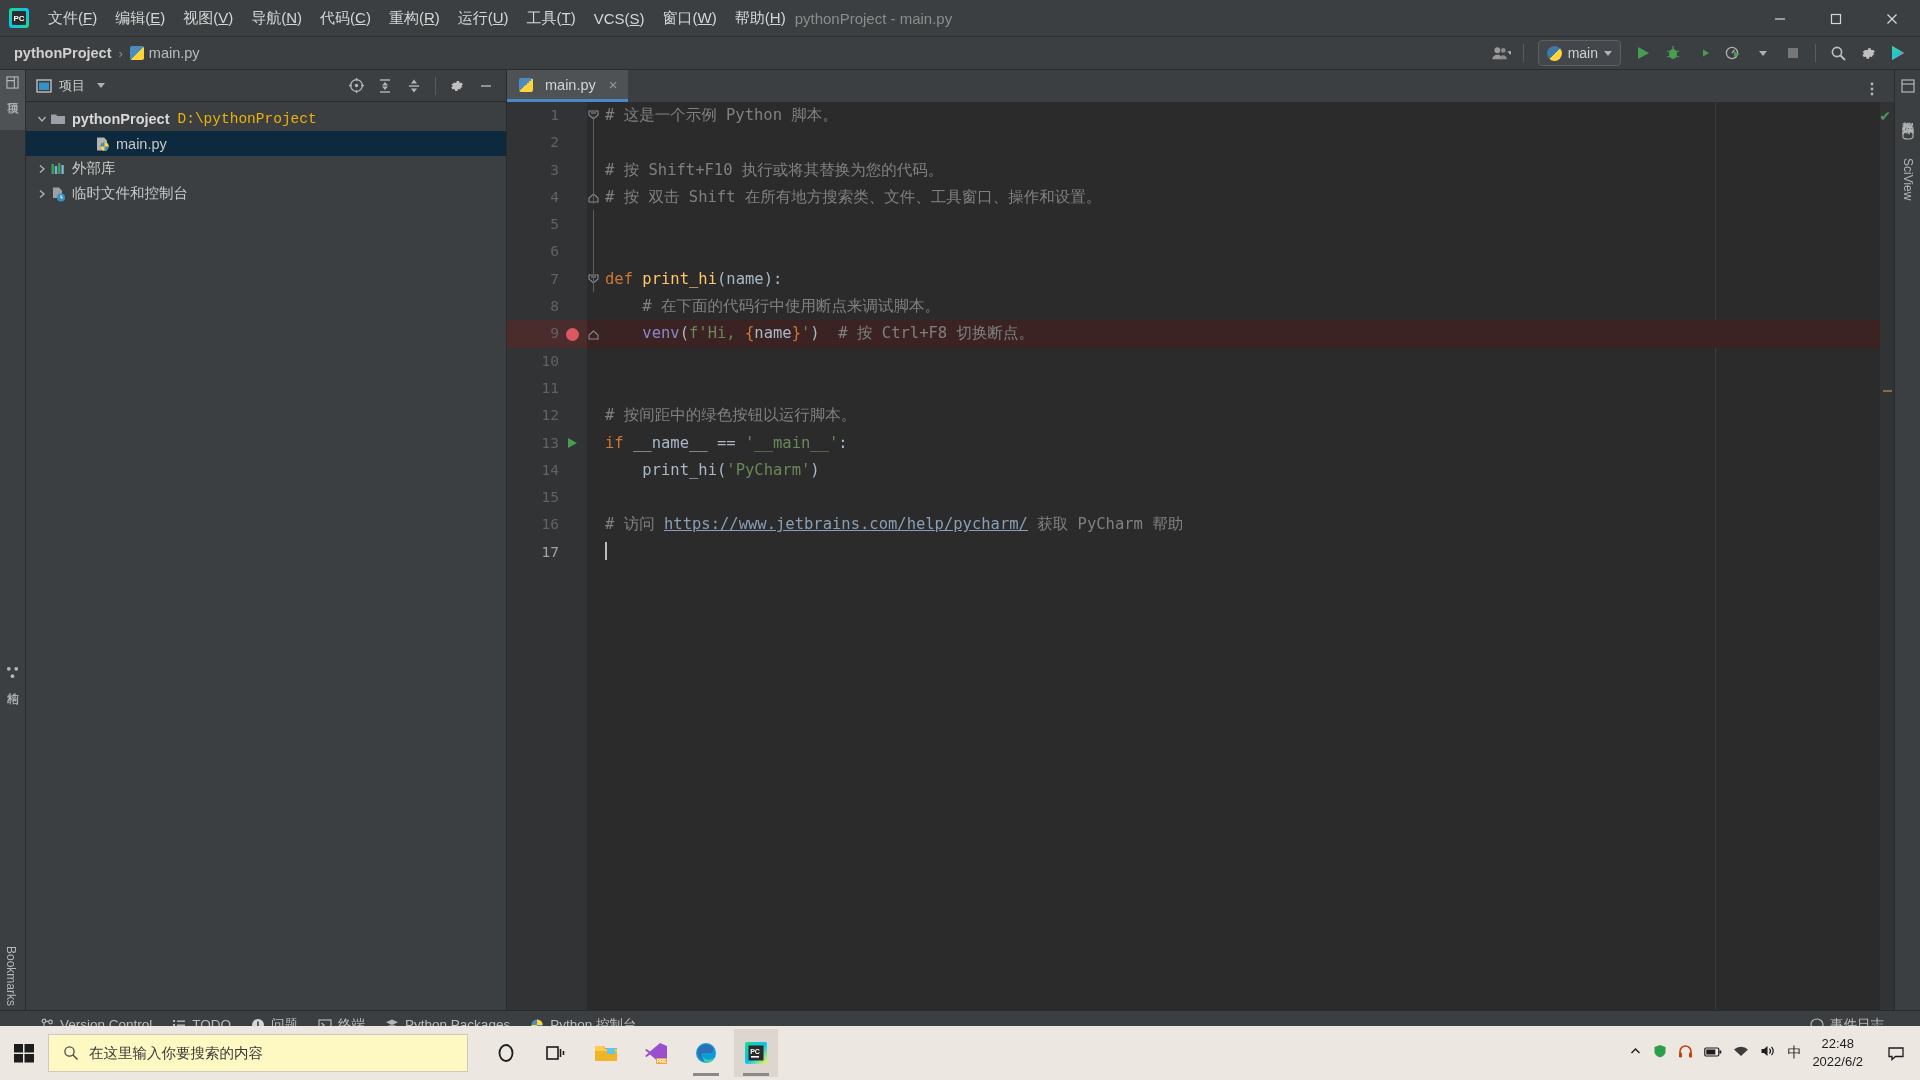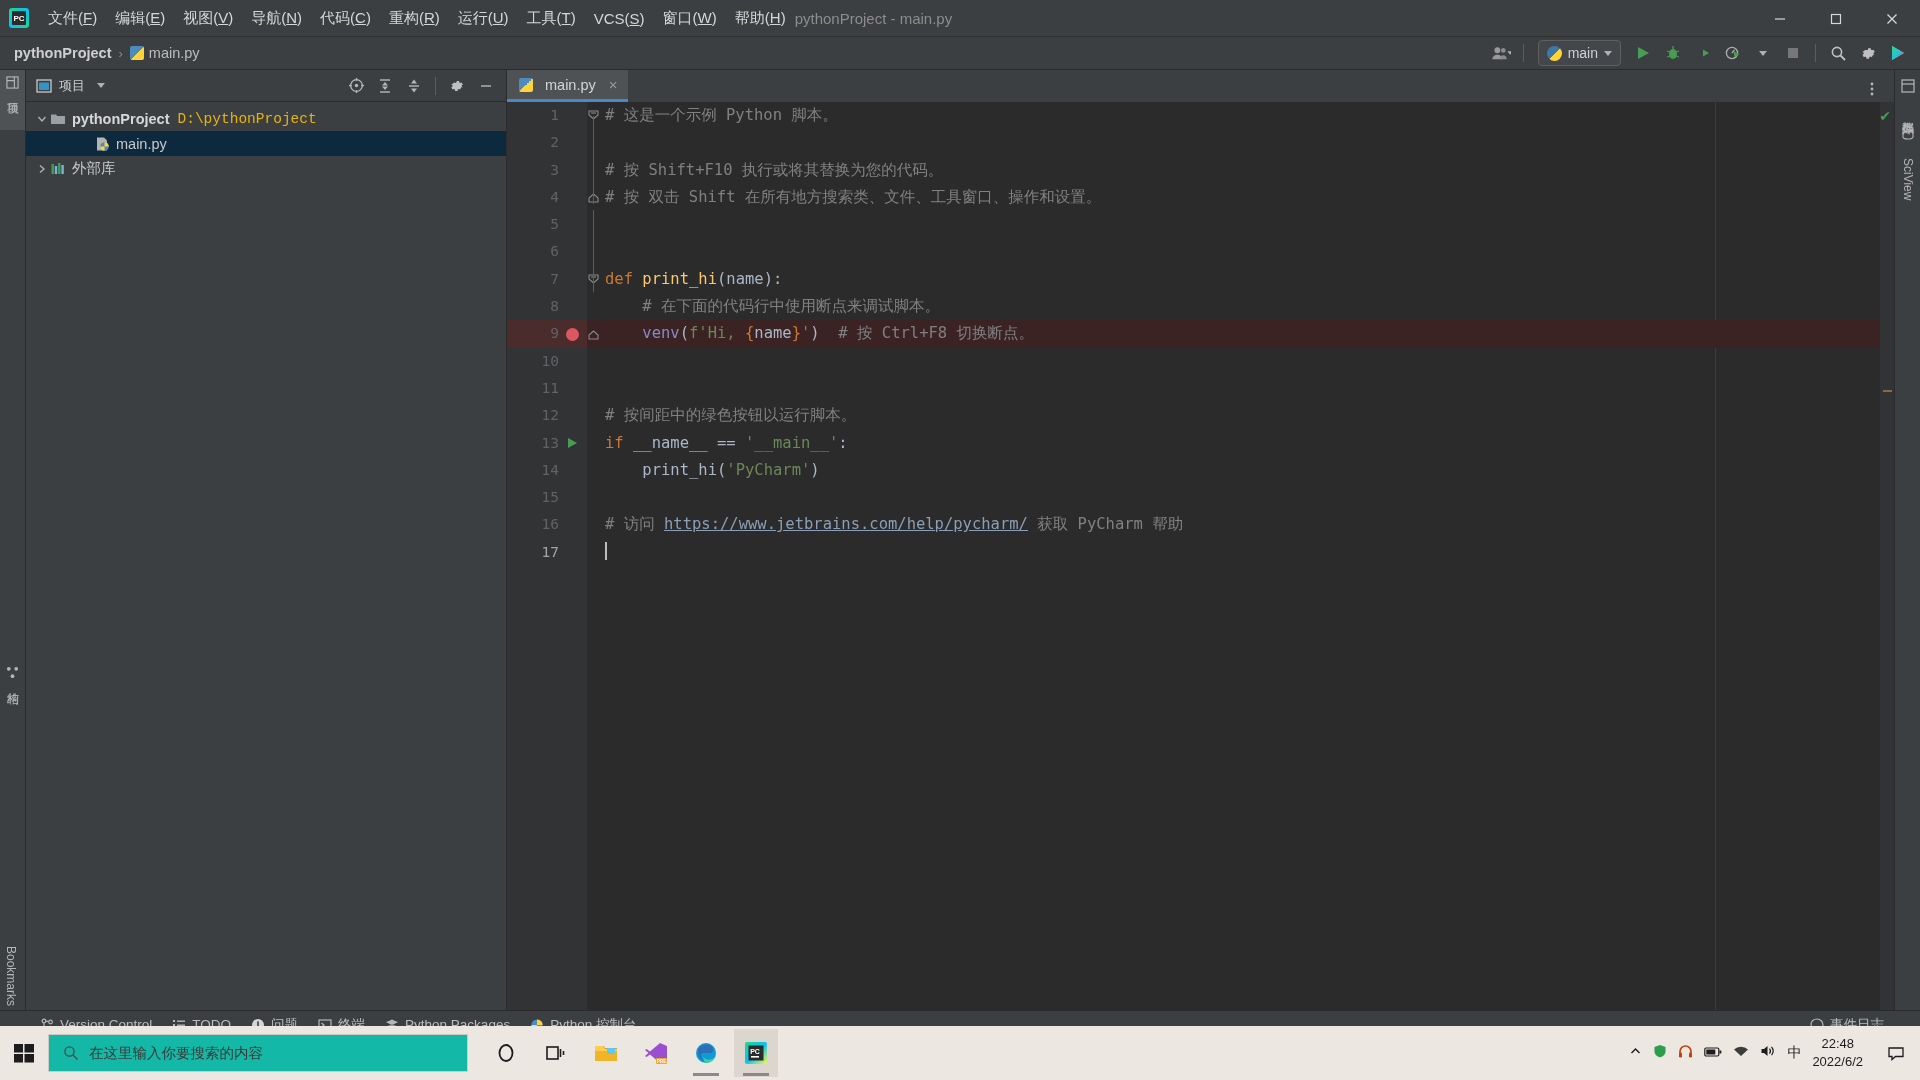--- a/index.html
+++ b/index.html
@@ -197,21 +197,21 @@
   }
   .sb-item { white-space: nowrap; }
 
   
   .taskbar {
     position: absolute; left: 0; right: 0; bottom: 0; height: 54px;
     background: #ece7e0; display: flex; align-items: center;
   }
   .start-btn { width: 48px; height: 54px; display: flex; align-items: center; justify-content: center; }
   .search-box {
-    width: 420px; height: 38px; background: #14b8a6; display: flex; align-items: center;
+    width: 420px; height: 38px; background: #fef9c3; display: flex; align-items: center;
     gap: 10px; padding: 0 14px; border: 1px solid #cfc9c2; font-size: 14.5px; color: #3a3a3a;
   }
   .tb-icons { display: flex; align-items: center; gap: 6px; margin-left: 16px; }
   .tb-ico-btn { width: 44px; height: 48px; display: flex; align-items: center; justify-content: center; position: relative; }
   .tb-ico-btn.open::after {
     content: ""; position: absolute; bottom: 1px; left: 9px; right: 9px; height: 3px; background: #8a8a8a;
   }
   .tb-ico-btn.active { background: #dcd6cf; }
   .tray { margin-left: auto; display: flex; align-items: center; gap: 11px; padding-right: 8px; color: #1d1d1d; }
   .clock { font-size: 13px; color: #1d1d1d; text-align: center; line-height: 1.35; padding-right: 6px; }
@@ -465,20 +465,34 @@
               <polyline points="4,2.5 8,6 4,9.5" fill="none" stroke="#b0b0b0" stroke-width="1.4"></polyline>
             </svg>
           </span>
           <span class="tree-ico"><svg width="16" height="16" viewBox="0 0 16 16">
               <rect x="1.5" y="3" width="2.4" height="10" fill="#3ba05a"></rect>
               <rect x="4.8" y="5" width="2.4" height="8" fill="#7fb3d5"></rect>
               <rect x="8.1" y="2" width="2.4" height="11" fill="#3ba05a"></rect>
               <rect x="11.4" y="4" width="2.4" height="9" fill="#7fb3d5"></rect>
             </svg></span>
           <span class="node-label">外部库</span>
+        </div>
+        <div class="tree-row" style="padding-left: 8px;">
+          <span class="tw">
+            <svg width="12" height="12" viewBox="0 0 12 12">
+              <polyline points="4,2.5 8,6 4,9.5" fill="none" stroke="#b0b0b0" stroke-width="1.4"></polyline>
+            </svg>
+          </span>
+          <span class="tree-ico"><svg width="16" height="16" viewBox="0 0 16 16">
+              <path d="M3 1.5h6l3 3V12H3z" fill="#9aa0a6"></path>
+              <circle cx="11" cy="11.5" r="4" fill="#3592c4"></circle>
+              <line x1="11" y1="9.3" x2="11" y2="11.5" stroke="#fff" stroke-width="1.1"></line>
+              <line x1="11" y1="11.5" x2="12.6" y2="12.3" stroke="#fff" stroke-width="1.1"></line>
+            </svg></span>
+          <span class="node-label">临时文件和控制台</span>
         </div>
       </div>
   </div>
 
   <div class="editor-area">
     <div class="tabbar">
       <div class="tab">
         <span class="crumb-ico pyfile-ico"></span>
         <span>main.py</span>
         <span class="tab-close">×</span>

